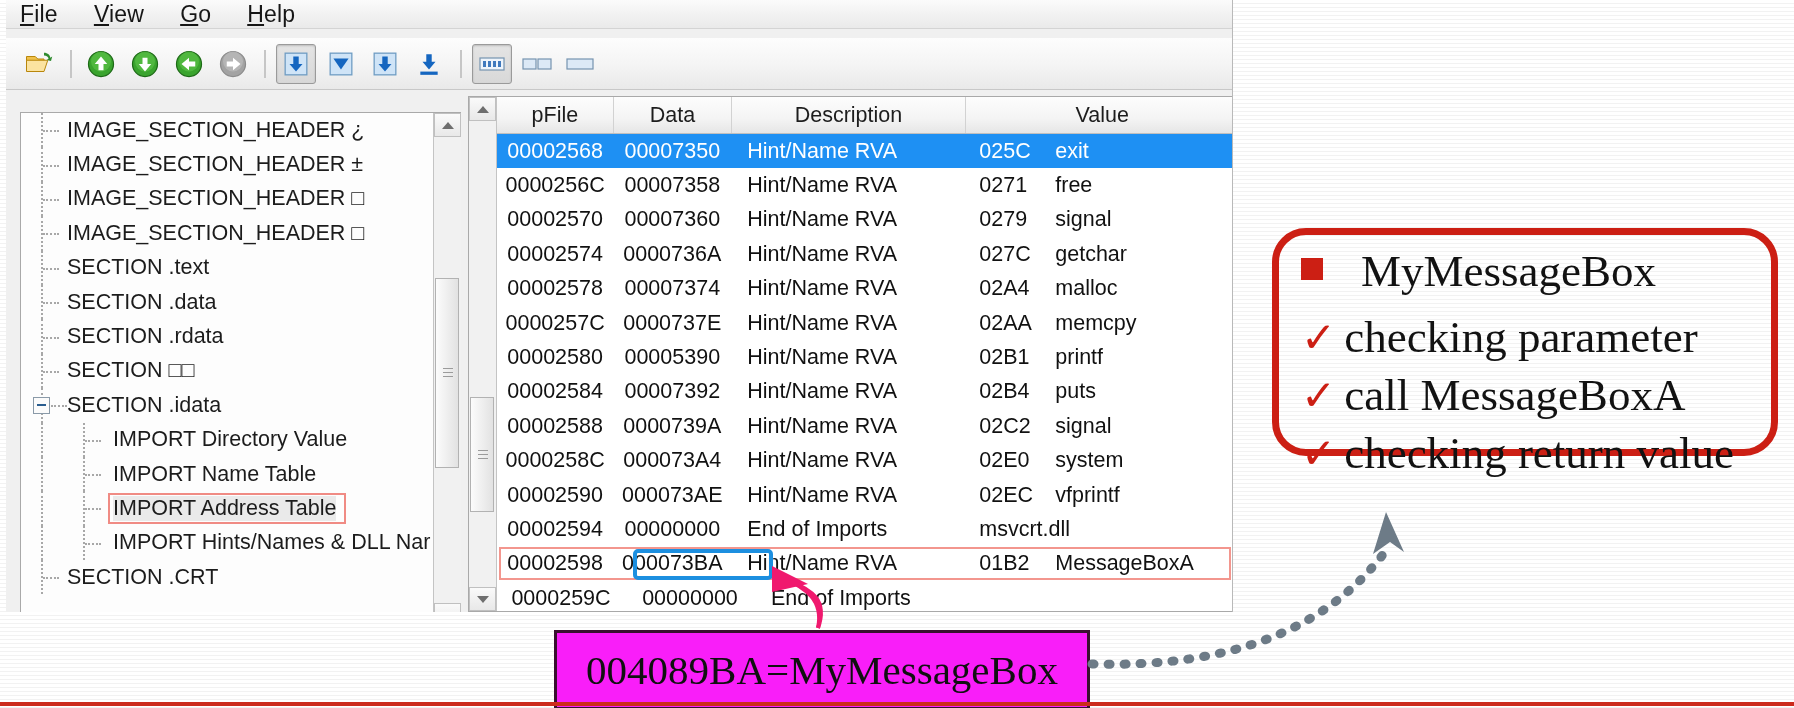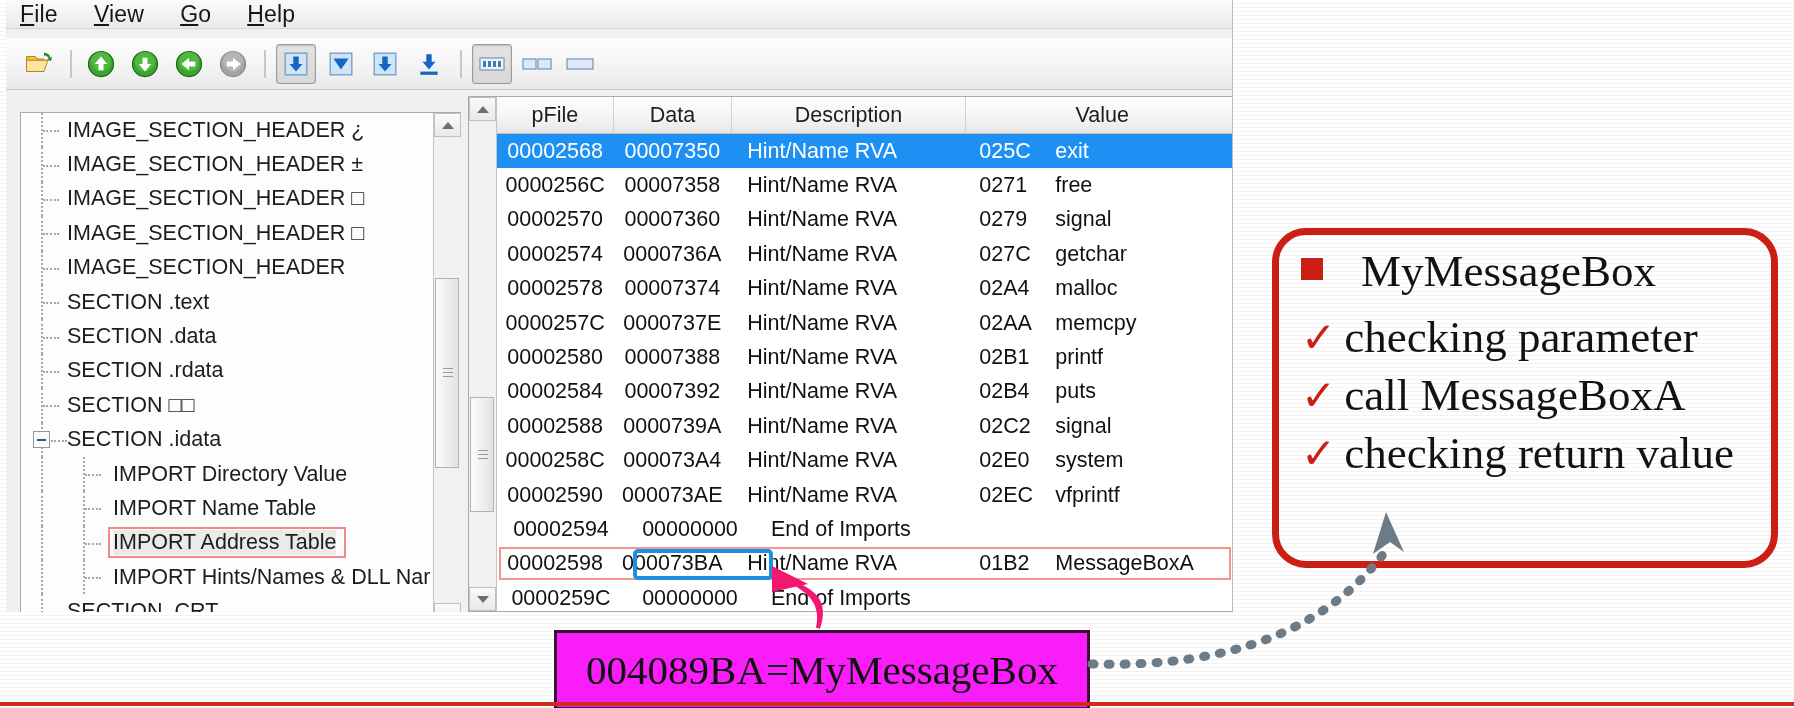--- a/index.html
+++ b/index.html
@@ -266,21 +266,21 @@
     border: 4px solid #1c8fe0;
     border-radius: 5px;
     box-sizing: border-box;
     pointer-events: none;
   }
 
   
   #callout {
     position: absolute;
     left: 1272px; top: 228px;
-    width: 506px; height: 340px;
+    width: 506px; height: 228px;
     border: 7px solid #cc1f14;
     border-radius: 34px;
     background: transparent;
     box-sizing: border-box;
     padding: 10px 8px 0 22px;
   }
   .co-line {
     display: flex;
     align-items: baseline;
     font-family: "Liberation Serif", serif;
@@ -459,27 +459,20 @@
               <span class="dashh" style="left: 22px;"></span>
             </div>
             <span class="tree-label">IMAGE_SECTION_HEADER □</span>
           </div>
           <div class="tree-row">
             <div class="tw">
               <span class="elbow"></span>
               <span class="dashh" style="left: 22px;"></span>
             </div>
             <span class="tree-label">IMAGE_SECTION_HEADER □</span>
-          </div>
-          <div class="tree-row">
-            <div class="tw">
-              <span class="elbow"></span>
-              <span class="dashh" style="left: 22px;"></span>
-            </div>
-            <span class="tree-label">IMAGE_SECTION_HEADER</span>
           </div>
           <div class="tree-row">
             <div class="tw">
               <span class="elbow"></span>
               <span class="dashh" style="left: 22px;"></span>
             </div>
             <span class="tree-label">SECTION .text</span>
           </div>
           <div class="tree-row">
             <div class="tw">
@@ -642,21 +635,21 @@
               <div class="cell c-pfile">0000257C</div>
               <div class="cell c-data">0000737E</div>
               <div class="cell c-desc">Hint/Name RVA</div>
               <div class="cell c-value">
                 <span class="val-hint">02AA</span>
                 <span>memcpy</span>
               </div>
             </div>
             <div class="lrow">
               <div class="cell c-pfile">00002580</div>
-              <div class="cell c-data">00007388</div>
+              <div class="cell c-data">00005390</div>
               <div class="cell c-desc">Hint/Name RVA</div>
               <div class="cell c-value">
                 <span class="val-hint">02B1</span>
                 <span>printf</span>
               </div>
             </div>
             <div class="lrow">
               <div class="cell c-pfile">00002584</div>
               <div class="cell c-data">00007392</div>
               <div class="cell c-desc">Hint/Name RVA</div>
@@ -689,20 +682,21 @@
               <div class="cell c-desc">Hint/Name RVA</div>
               <div class="cell c-value">
                 <span class="val-hint">02EC</span>
                 <span>vfprintf</span>
               </div>
             </div>
             <div class="lrow">
               <div class="cell c-pfile">00002594</div>
               <div class="cell c-data">00000000</div>
               <div class="cell c-desc">End of Imports</div>
+              <div class="cell c-value dllonly">msvcrt.dll</div>
             </div>
             <div class="lrow">
               <div class="cell c-pfile">00002598</div>
               <div class="cell c-data">000073BA</div>
               <div class="cell c-desc">Hint/Name RVA</div>
               <div class="cell c-value">
                 <span class="val-hint">01B2</span>
                 <span>MessageBoxA</span>
               </div>
               <span class="red-outline"></span>

